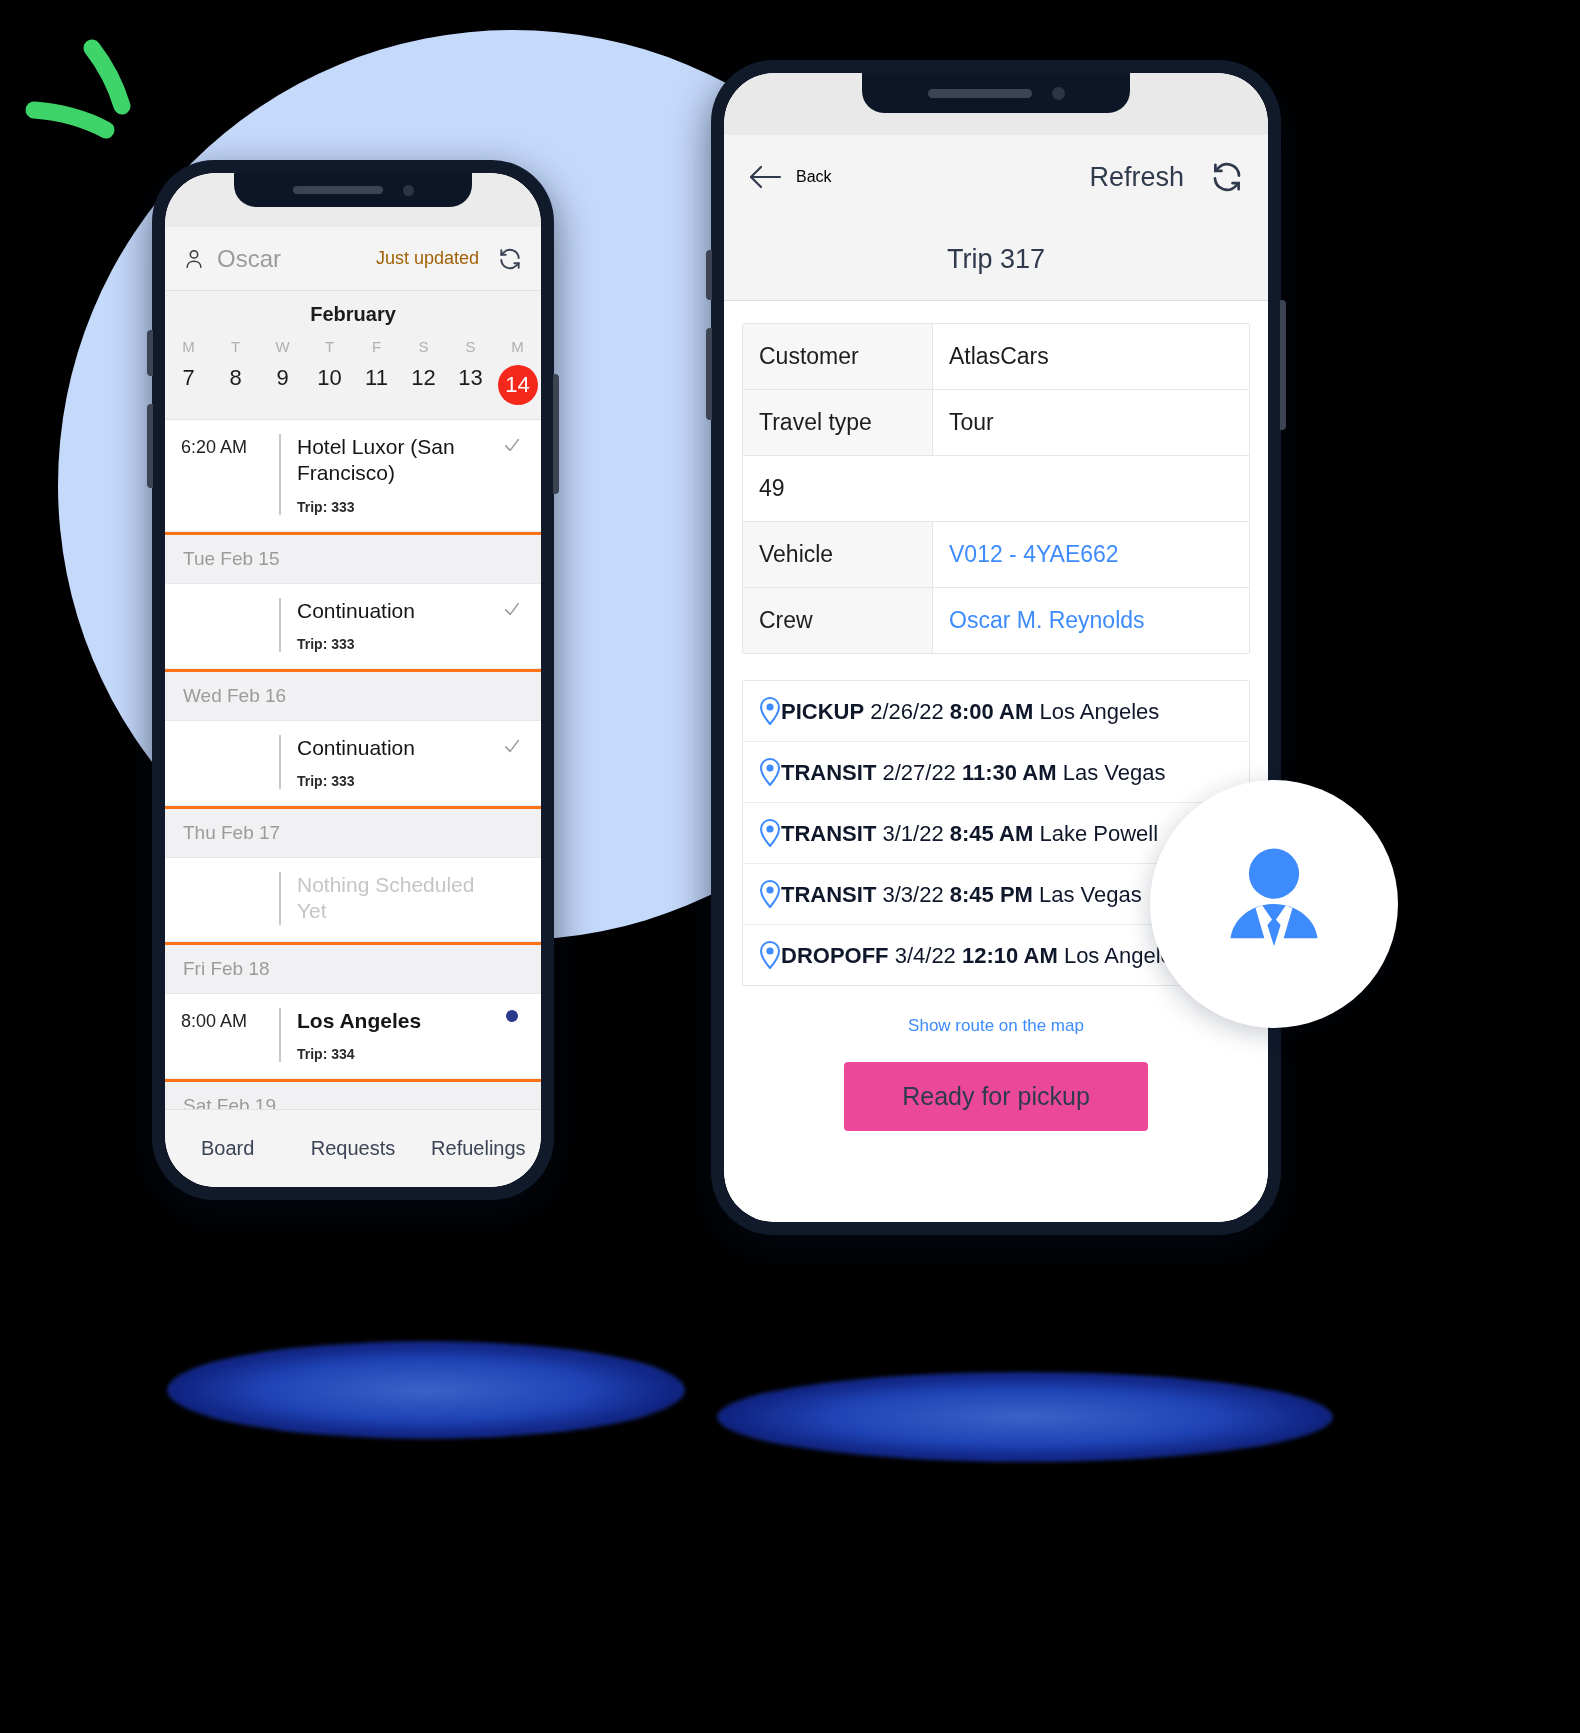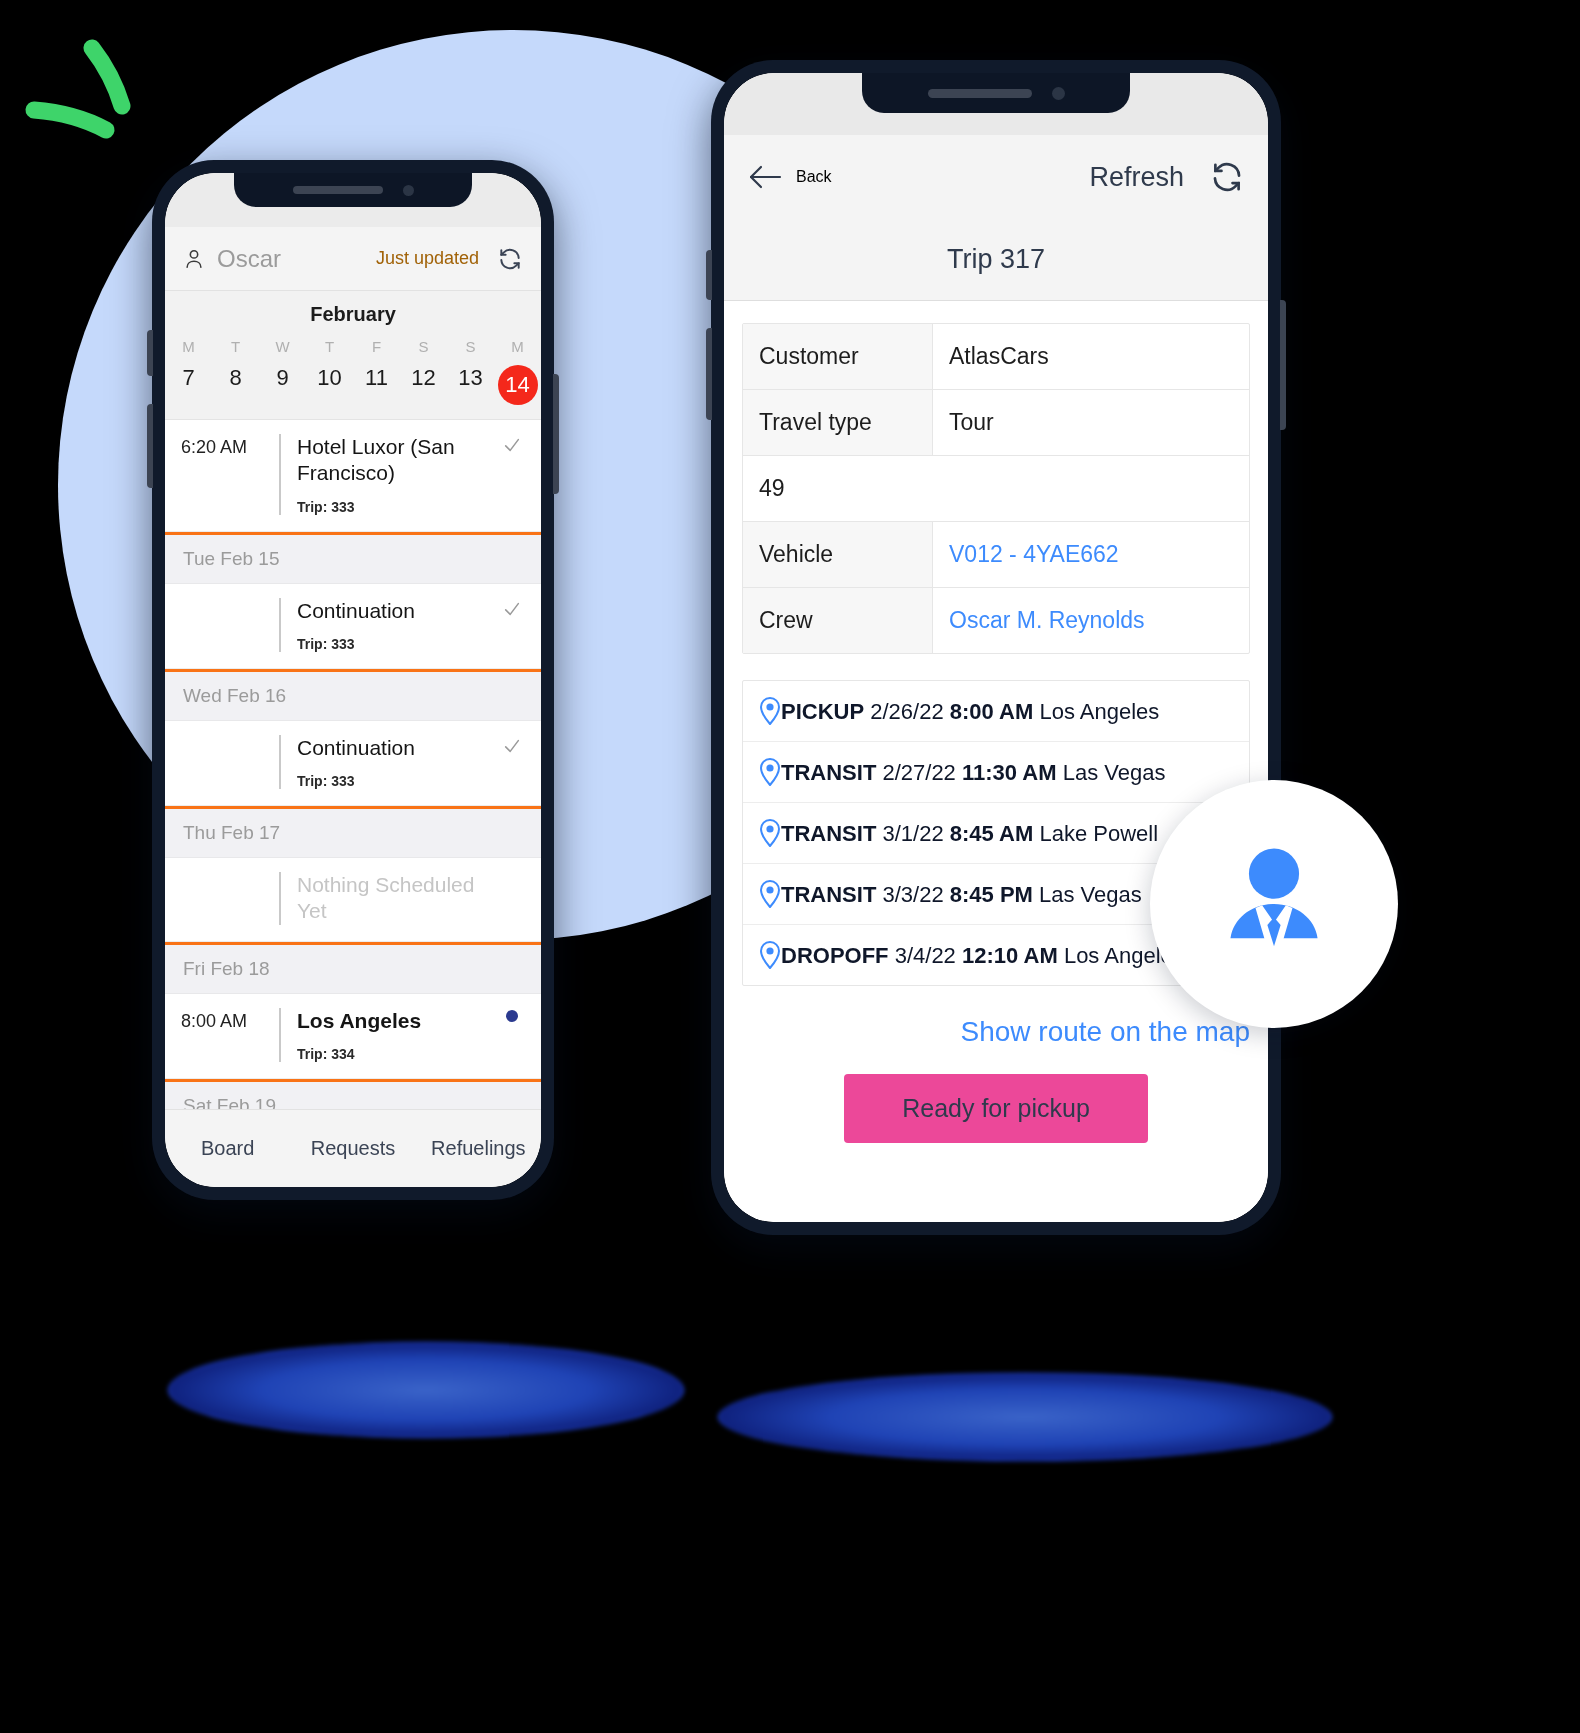--- a/index.html
+++ b/index.html
@@ -146,21 +146,21 @@
   .leg {
     display: flex; align-items: flex-end; 
     padding: 16px 16px; border-bottom: 1px solid #ededed;
     font-size: 22px; color: #0f172a; white-space: nowrap; overflow: hidden;
   }
   .leg:last-child { border-bottom: none; }
   .pin { width: 22px; height: 28px; flex: none; }
   .leg b { font-weight: bold; }
 
   .map-link {
-    text-align: right; color: #3d8bfd; font-size: 28px;
+    text-align: center; color: #3d8bfd; font-size: 17px;
     padding: 30px 0 26px;
   }
   .cta-wrap { display: flex; justify-content: center; }
   .cta {
     background: #ec4899; border: none; border-radius: 4px;
     padding: 20px 58px; font-size: 25px; color: #2f3a4c;
     font-family: "Liberation Sans", sans-serif; cursor: pointer;
   }
 
   

